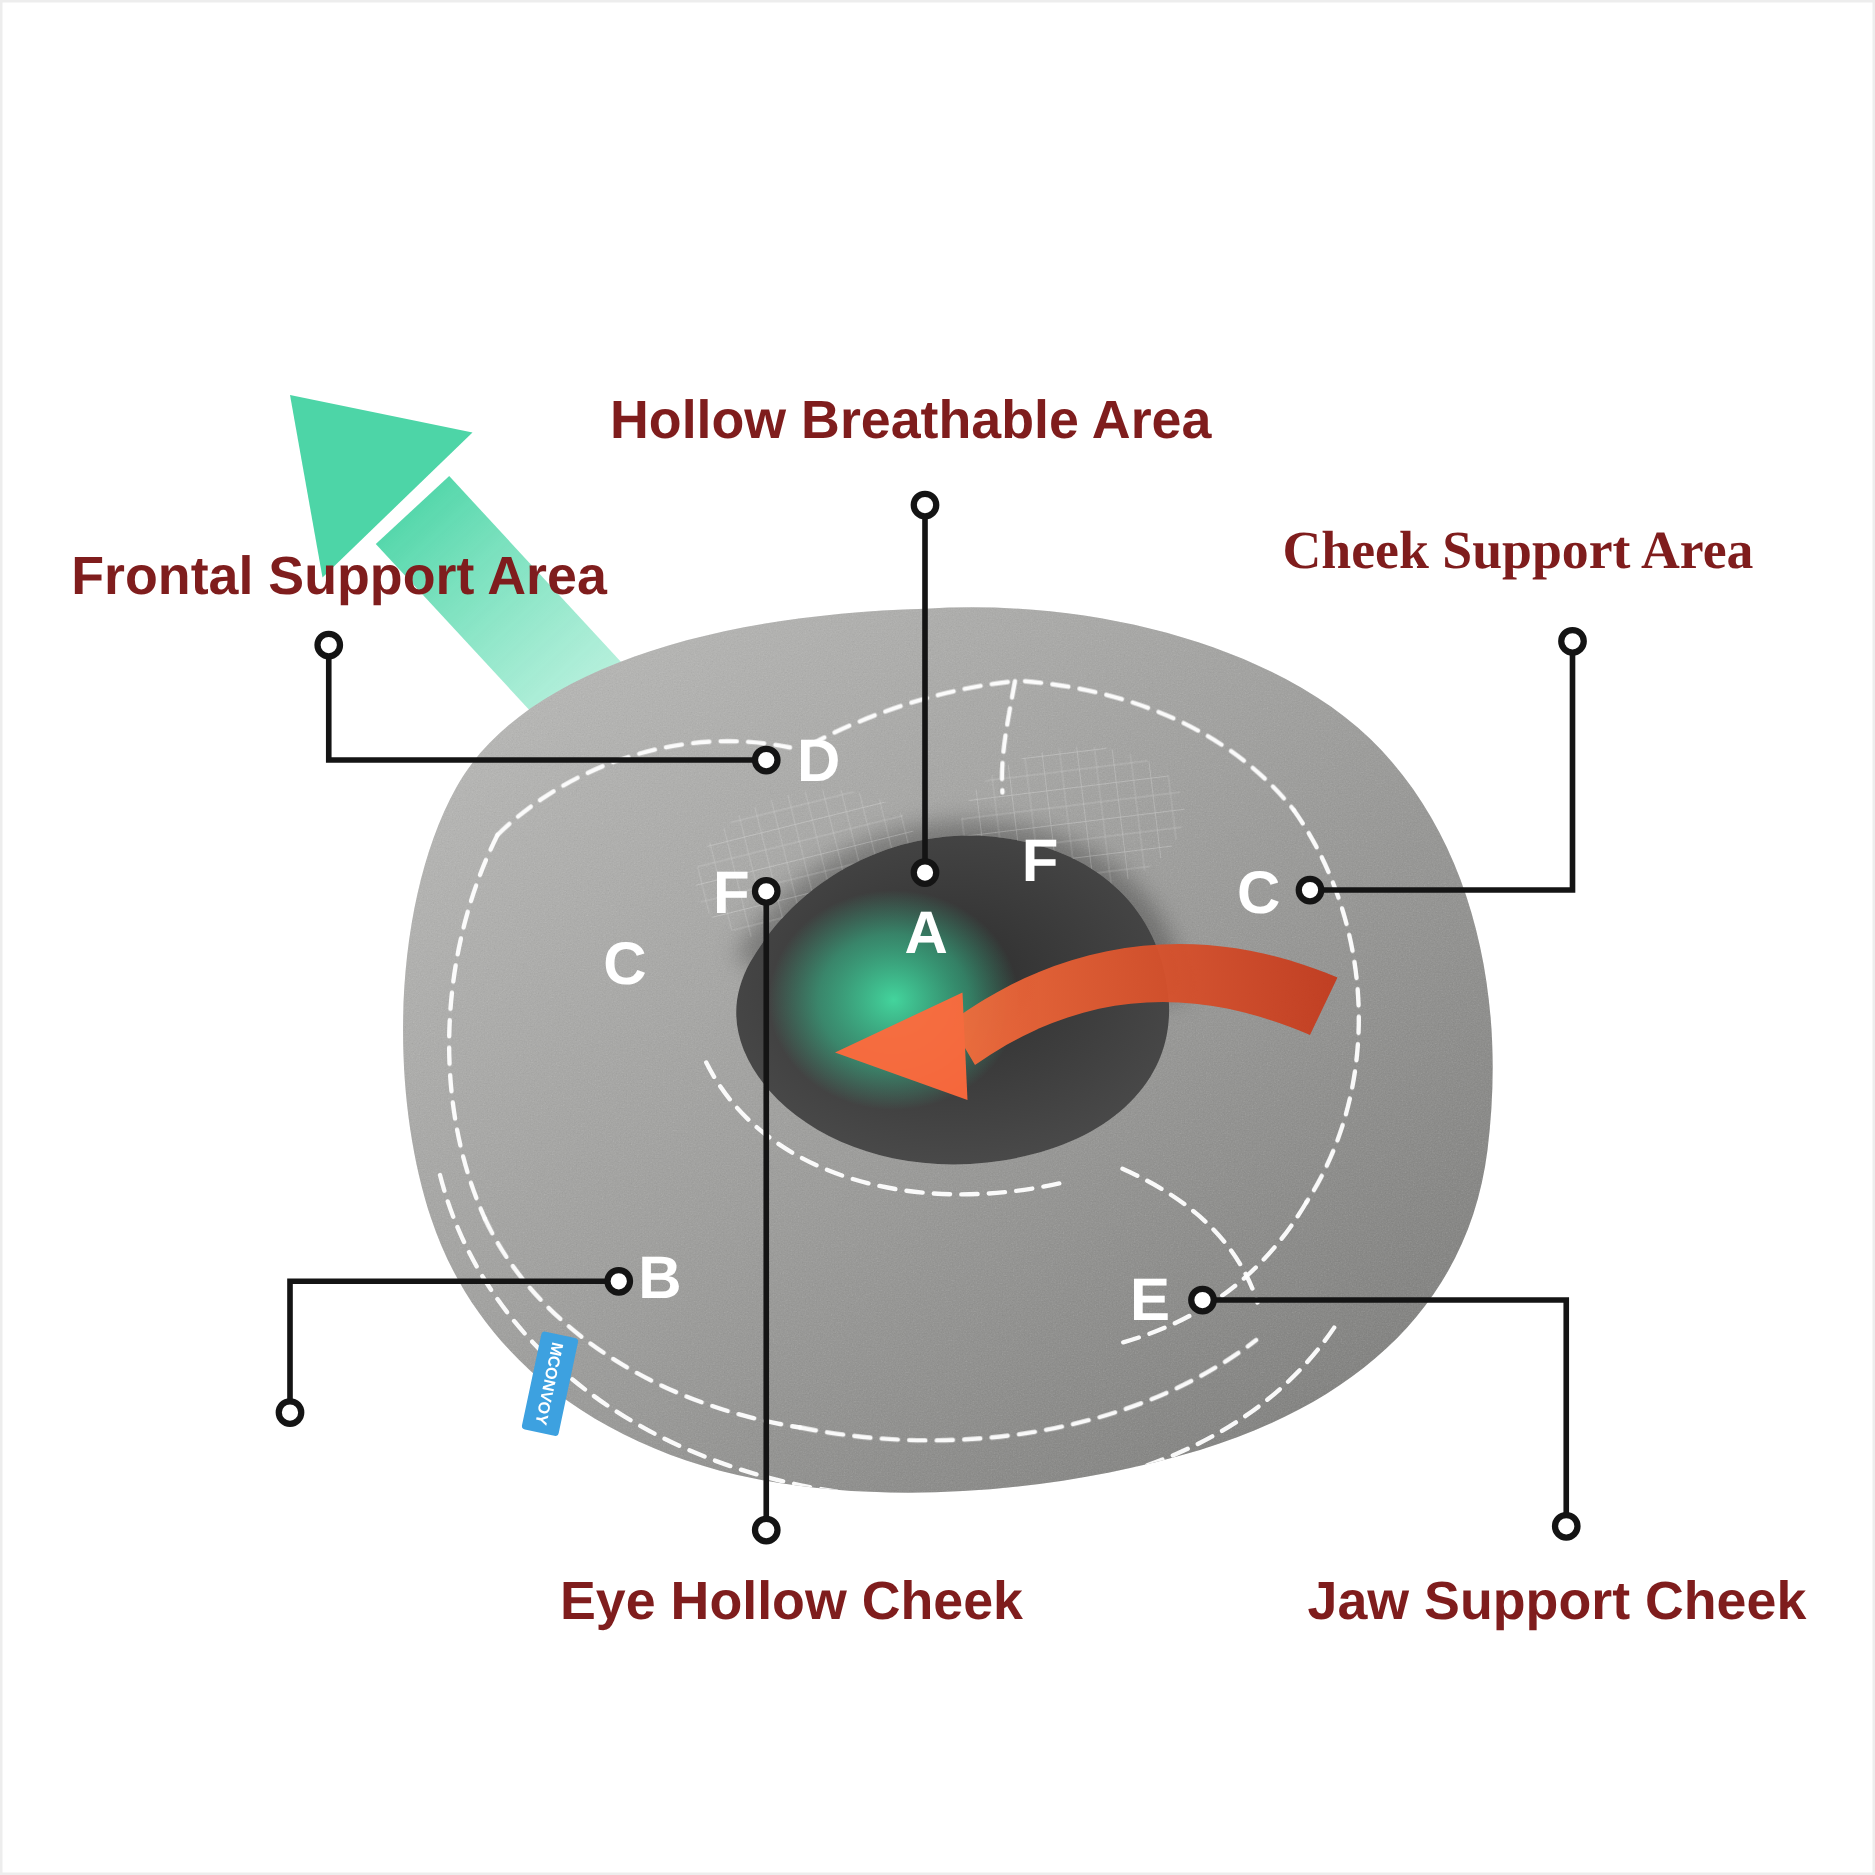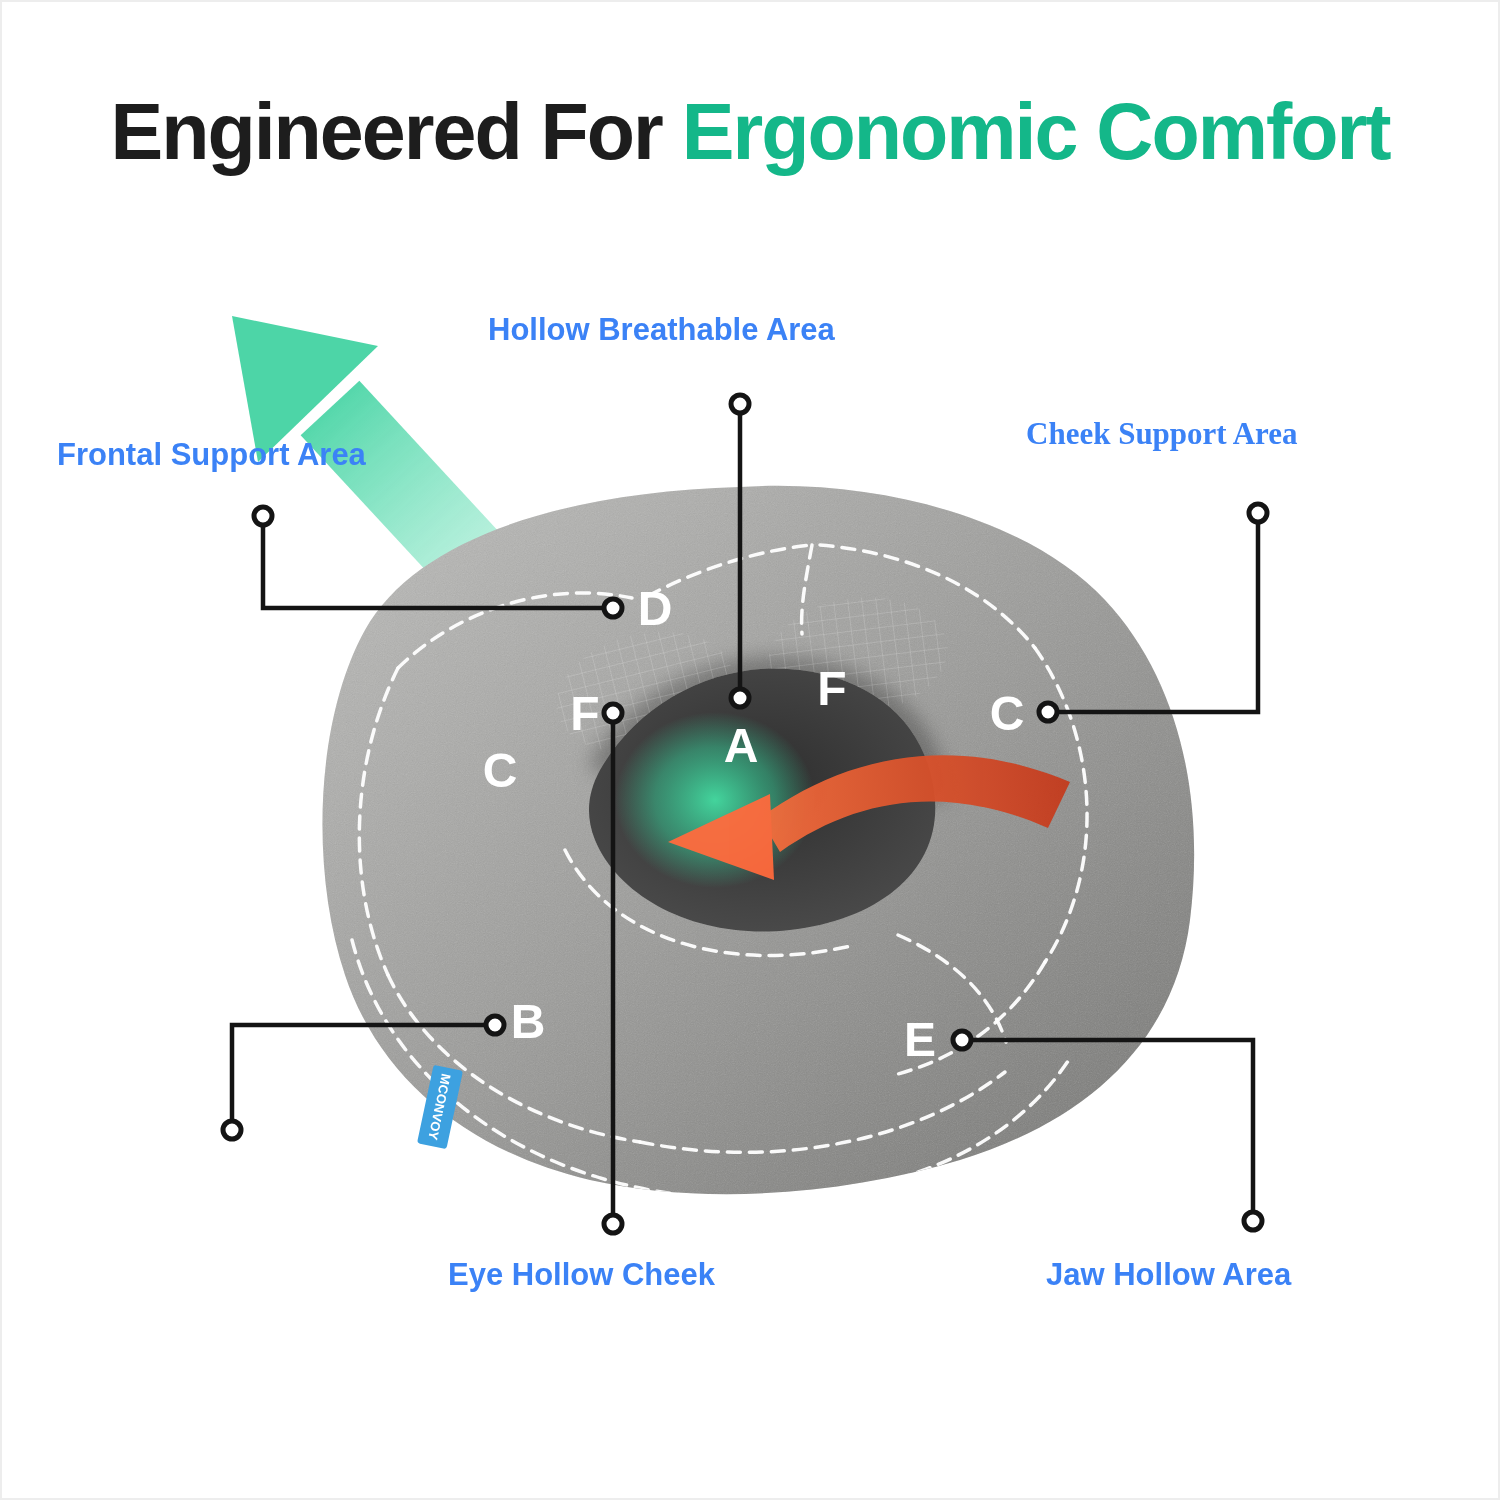--- a/index.html
+++ b/index.html
@@ -7,42 +7,37 @@
     position:relative;width:1500px;height:1500px;background:#ffffff;overflow:hidden;
     font-family:"Liberation Sans",sans-serif;
     box-shadow:inset 0 0 0 2px #ededed;
   }
   .title{
     position:absolute;top:86px;left:0;width:100%;text-align:center;
     font-size:79px;font-weight:bold;letter-spacing:-2px;color:#1d1d1d;white-space:nowrap;
   }
   .title .accent{color:#14b789;}
   .callout-label{
-    position:absolute;font-size:31px;font-weight:bold;color:#3b82f6;white-space:nowrap;
+    position:absolute;font-size:43px;font-weight:bold;color:#7f1d1d;white-space:nowrap;
   }
   .diagram-svg{position:absolute;left:0;top:0;width:1500px;height:1500px;}
   .zone-letter{
     font-family:"Liberation Sans",sans-serif;font-weight:bold;font-size:48px;fill:#ffffff;
     text-anchor:middle;
   }
   .seam{fill:none;stroke:#ffffff;stroke-width:3.5;stroke-dasharray:13 9;opacity:.95;stroke-linecap:round;}
   .callout-line{stroke:#141414;stroke-width:4.5;fill:none;}
   .callout-dot{fill:#ffffff;stroke:#141414;stroke-width:5;}
   .tag-text{font-family:"Liberation Sans",sans-serif;font-size:13px;fill:#ffffff;font-weight:bold;text-anchor:middle;}
 </style>
 </head>
 <body>
 
 <div class="canvas">
 
-  <div class="title">
-    <span>Engineered For</span>
-    <span> </span>
-    <span class="accent">Ergonomic Comfort</span>
-  </div>
 
   <svg class="diagram-svg" viewBox="0 0 1500 1500">
     <defs>
       <linearGradient id="bodyGrad" x1="480" y1="500" x2="1030" y2="1180" gradientUnits="userSpaceOnUse">
         <stop offset="0" stop-color="#b6b6b4"></stop>
         <stop offset="0.5" stop-color="#9b9b99"></stop>
         <stop offset="1" stop-color="#7c7c7a"></stop>
       </linearGradient>
       <radialGradient id="cavityGrad" cx="0.5" cy="0.45" r="0.7">
         <stop offset="0" stop-color="#2e2e2e"></stop>
@@ -171,15 +166,15 @@
         <circle class="callout-dot" cx="1253" cy="1221" r="9"></circle>
         <circle class="callout-dot" cx="962" cy="1040" r="9"></circle>
       </g>
     </g>
   </svg>
 
   <div class="callout-label" style="left:488px;top:312px;">Hollow Breathable Area</div>
   <div class="callout-label" style="left:57px;top:437px;">Frontal Support Area</div>
   <div class="callout-label" style="left:1026px;top:416px;font-family:Liberation Serif, serif;">Cheek Support Area</div>
   <div class="callout-label" style="left:448px;top:1257px;">Eye Hollow Cheek</div>
-  <div class="callout-label" style="left:1046px;top:1257px;">Jaw Hollow Area</div>
+  <div class="callout-label" style="left:1046px;top:1257px;">Jaw Support Cheek</div>
 
 </div>
 
 </body></html>

